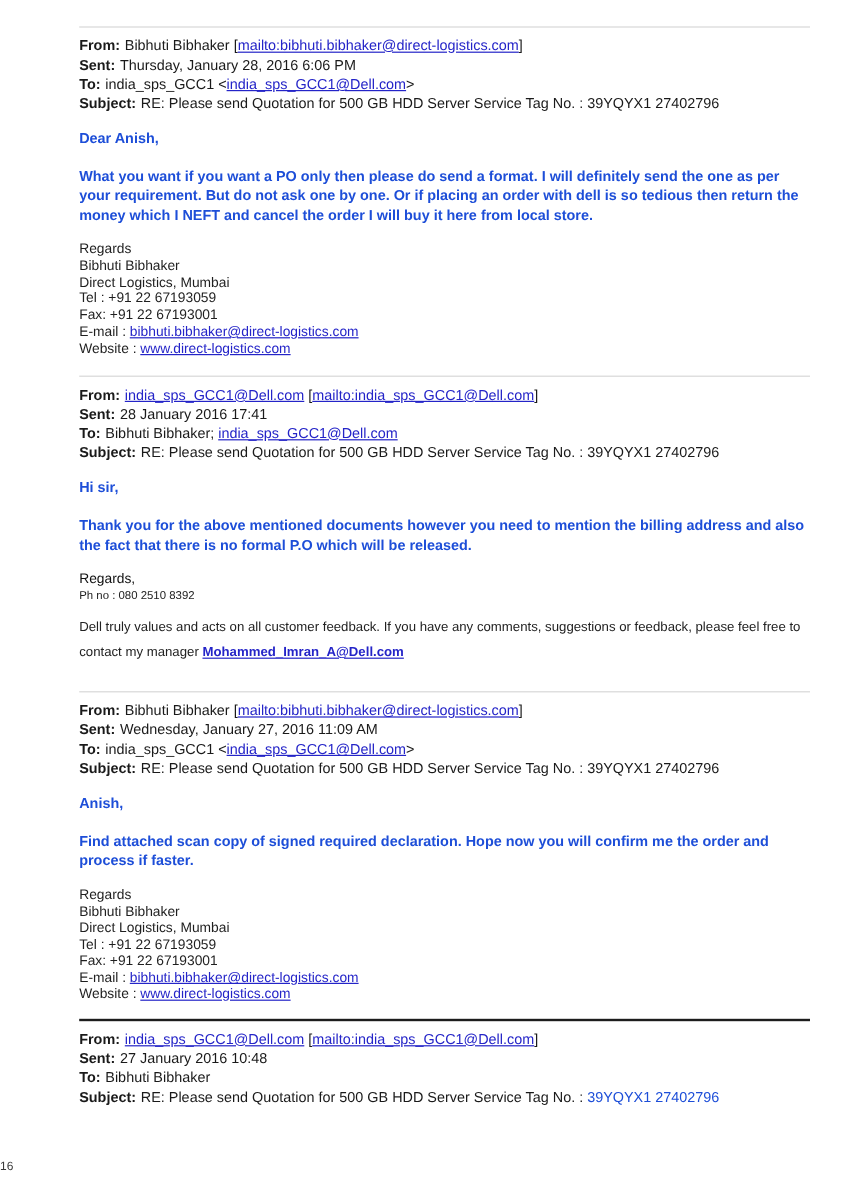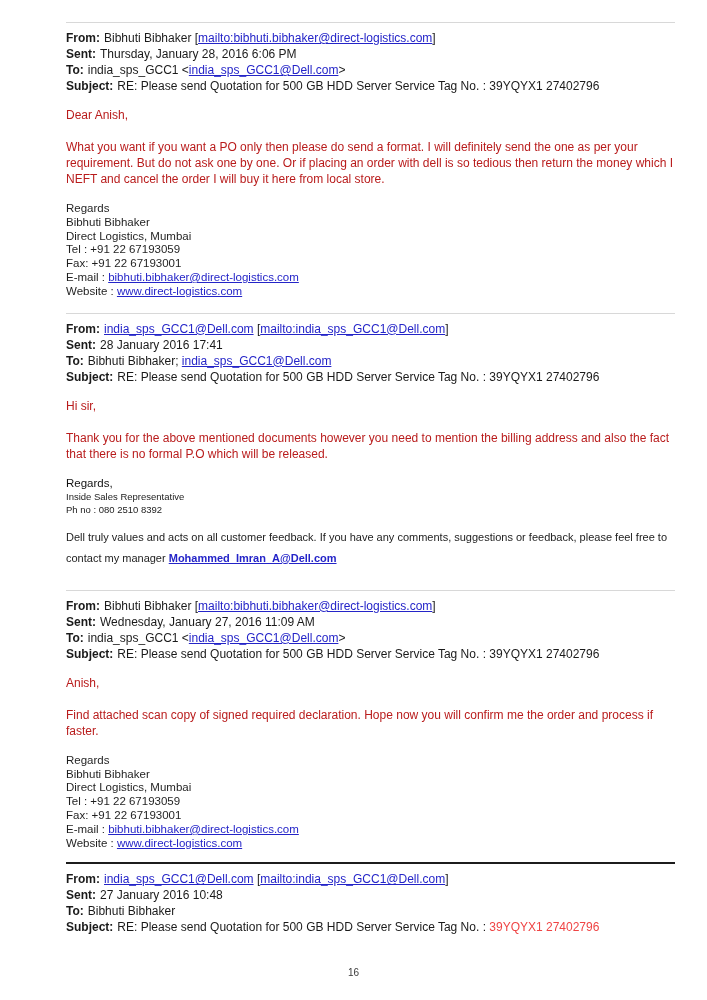--- a/index.html
+++ b/index.html
@@ -11,32 +11,32 @@
     color:#1a1a1a;
     box-sizing:border-box;
     padding:16px 32px 0 66px;
     overflow:hidden;
   }
   .hline{height:1px;background:#d8d8d8;margin:6px 0 7px 0;}
   .hline.dark{height:2px;background:#1c1c1c;}
   .hdr{font-size:12px;line-height:16px;}
   .hdr .lbl{font-weight:bold;margin-right:4px;}
   a.lnk{color:#2424c8;text-decoration:underline;cursor:pointer;}
-  .blue{color:#b91c1c;}
+  .blue{color:#1d4ed8;font-weight:bold;}
   .greet{font-size:12px;line-height:16px;margin-top:13px;}
   .para{font-size:12px;line-height:16px;margin-top:16px;max-width:625px;}
   .sig{font-size:11.5px;line-height:13.8px;margin-top:15px;color:#1f1f1f;}
   .sig2{margin-top:14px;}
   .sig2 .b{font-weight:normal;font-size:11.5px;line-height:14px;color:#111;}
   .sig2 .s{font-size:9.5px;line-height:13.6px;color:#222;}
   .feedback{font-size:11px;line-height:21px;margin-top:10px;color:#222;max-width:625px;}
-  .faded{color:#ef4444;}
+  .faded{color:#1d4ed8;}
   .footer{
     position:absolute;bottom:22px;left:0;right:0;
-    text-align:center;font-size:10px;color:#3a3a3a;
+    text-align:left;font-size:10px;color:#3a3a3a;
   }
 </style>
 </head>
 <body>
 
 <div class="page">
 
   <div class="hline"></div>
   <div class="email">
     <div class="hdr">
@@ -63,21 +63,20 @@
     <div class="hdr">
       <div><span class="lbl">From:</span><a class="lnk">india_sps_GCC1@Dell.com</a><span> [</span><a class="lnk">mailto:india_sps_GCC1@Dell.com</a><span>]</span></div>
       <div><span class="lbl">Sent:</span><span>28 January 2016 17:41</span></div>
       <div><span class="lbl">To:</span><span>Bibhuti Bibhaker; </span><a class="lnk">india_sps_GCC1@Dell.com</a></div>
       <div><span class="lbl">Subject:</span><span>RE: Please send Quotation for 500 GB HDD Server Service Tag No. : 39YQYX1 27402796</span></div>
     </div>
     <div class="greet blue">Hi sir,</div>
     <div class="para blue">Thank you for the above mentioned documents however you need to mention the billing address and also the fact that there is no formal P.O which will be released.</div>
     <div class="sig2">
       <div class="b">Regards,</div>
-      <div class="s">Inside Sales Representative</div>
       <div class="s">Ph no : 080 2510 8392</div>
     </div>
     <div class="feedback"><span>Dell truly values and acts on all customer feedback.  If you have any comments, suggestions or feedback, please feel free to contact my manager </span><a class="lnk" style="font-weight:bold;">Mohammed_Imran_A@Dell.com</a></div>
   </div>
 
   <div class="hline" style="margin-top:21px;"></div>
   <div class="email">
     <div class="hdr">
       <div><span class="lbl">From:</span><span>Bibhuti Bibhaker [</span><a class="lnk">mailto:bibhuti.bibhaker@direct-logistics.com</a><span>]</span></div>
       <div><span class="lbl">Sent:</span><span>Wednesday, January 27, 2016 11:09 AM</span></div>

